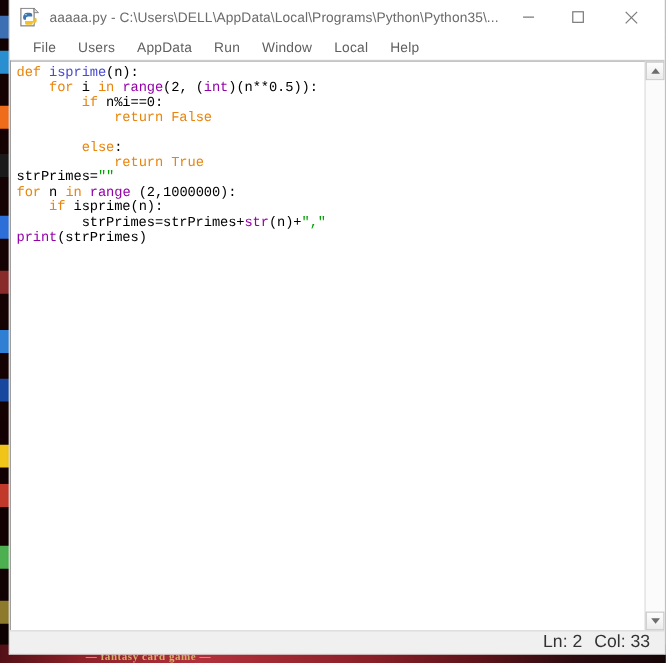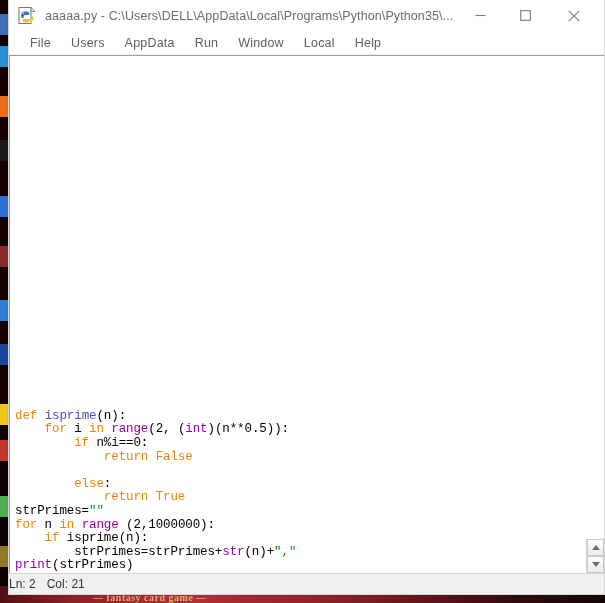--- a/index.html
+++ b/index.html
@@ -27,21 +27,20 @@
   #desktop-tagline {
     position: absolute;
     left: 78px; bottom: 0px;
     font-family: "Liberation Serif", serif;
     font-size: 10px;
     font-weight: bold;
     letter-spacing: 0.5px;
     color: #d8b86a;
     white-space: nowrap;
     opacity: 0.95;
-    margin-left: 15px;
   }
 
   
   .desk-icon {
     position: absolute;
     left: 0px;
     width: 11px;
     height: 22px;
     overflow: hidden;
   }
@@ -124,21 +123,20 @@
   }
 
   
   #editor-wrap {
     flex: 1;
     display: flex;
     border-top: 1px solid #9e9e9e;
     border-left: 1px solid #9e9e9e;
     min-height: 0;
     background: #ffffff;
-    align-items: flex-end;
   }
   #code-area {
     flex: 1;
     padding: 4px 0 0 5px;
     font-family: "Liberation Mono", "DejaVu Sans Mono", monospace;
     font-size: 12.5px;
     line-height: 13.6px;
     white-space: pre;
     color: #000000;
     overflow: hidden;
@@ -183,22 +181,23 @@
   }
 
   
   #status-bar {
     height: 20px;
     min-height: 20px;
     background: #f0f0f0;
     border-top: 1px solid #d6d6d6;
     display: flex;
     align-items: center;
+    justify-content: flex-end;
     padding-right: 13px;
-    font-size: 12px;
+    font-size: 16px;
     color: #333333;
   }
   #status-ln  { margin-right: 11px; }
 </style>
 </head>
 <body>
 
 <div id="desktop">
   <div id="desktop-icons">
       <div class="desk-icon" style="top: 14px;">
@@ -293,16 +292,16 @@
         </div>
       <div id="sb-track"></div>
       <div class="sb-arrow" id="sb-down">
           <span></span>
         </div>
     </div>
   </div>
 
   <div id="status-bar">
     <div id="status-ln">Ln: 2</div>
-    <div id="status-col">Col: 21</div>
+    <div id="status-col">Col: 33</div>
   </div>
 
 </div>
 
 </body></html>

